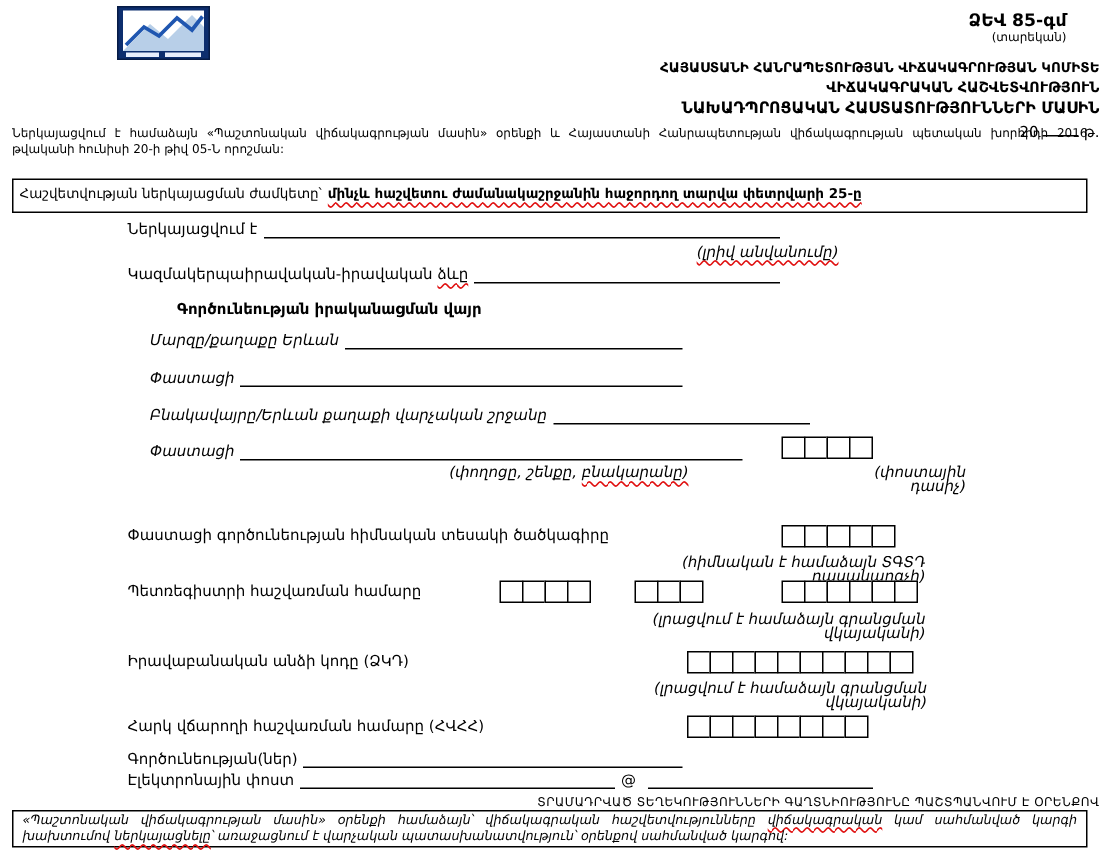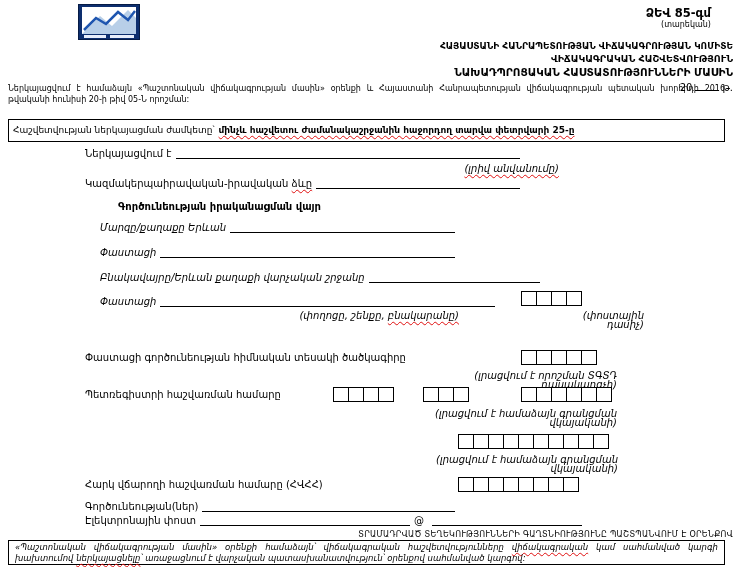--- a/index.html
+++ b/index.html
@@ -117,21 +117,21 @@
   <div class="row" style="top:351px;left:85px;">
     <span class="lbl">Փաստացի գործունեության հիմնական տեսակի ծածկագիրը</span>
   </div>
   <div class="cells abs" style="top:350px;left:521px;">
       <span class="cell"></span>
       <span class="cell"></span>
       <span class="cell"></span>
       <span class="cell"></span>
       <span class="cell"></span>
     </div>
-  <div class="abs hint right" style="top:371px;left:400px;width:217px;">(լրացվում է որոշման ՏԳՏԴ դասակարգչի)</div>
+  <div class="abs hint right" style="top:371px;left:400px;width:217px;">(հիմնական է համաձայն ՏԳՏԴ դասակարգչի)</div>
 
   <div class="row" style="top:388px;left:85px;">
     <span class="lbl">Պետռեգիստրի հաշվառման համարը</span>
   </div>
   <div class="cells abs" style="top:387px;left:333px;">
       <span class="cell"></span>
       <span class="cell"></span>
       <span class="cell"></span>
       <span class="cell"></span>
     </div>
@@ -143,20 +143,23 @@
   <div class="cells abs" style="top:387px;left:521px;">
       <span class="cell"></span>
       <span class="cell"></span>
       <span class="cell"></span>
       <span class="cell"></span>
       <span class="cell"></span>
       <span class="cell"></span>
     </div>
   <div class="abs hint right" style="top:409px;left:400px;width:217px;">(լրացվում է համաձայն գրանցման վկայականի)</div>
 
+  <div class="row" style="top:435px;left:85px;">
+    <span class="lbl">Իրավաբանական անձի կոդը (ՁԿԴ)</span>
+  </div>
   <div class="cells abs" style="top:434px;left:458px;">
       <span class="cell"></span>
       <span class="cell"></span>
       <span class="cell"></span>
       <span class="cell"></span>
       <span class="cell"></span>
       <span class="cell"></span>
       <span class="cell"></span>
       <span class="cell"></span>
       <span class="cell"></span>

